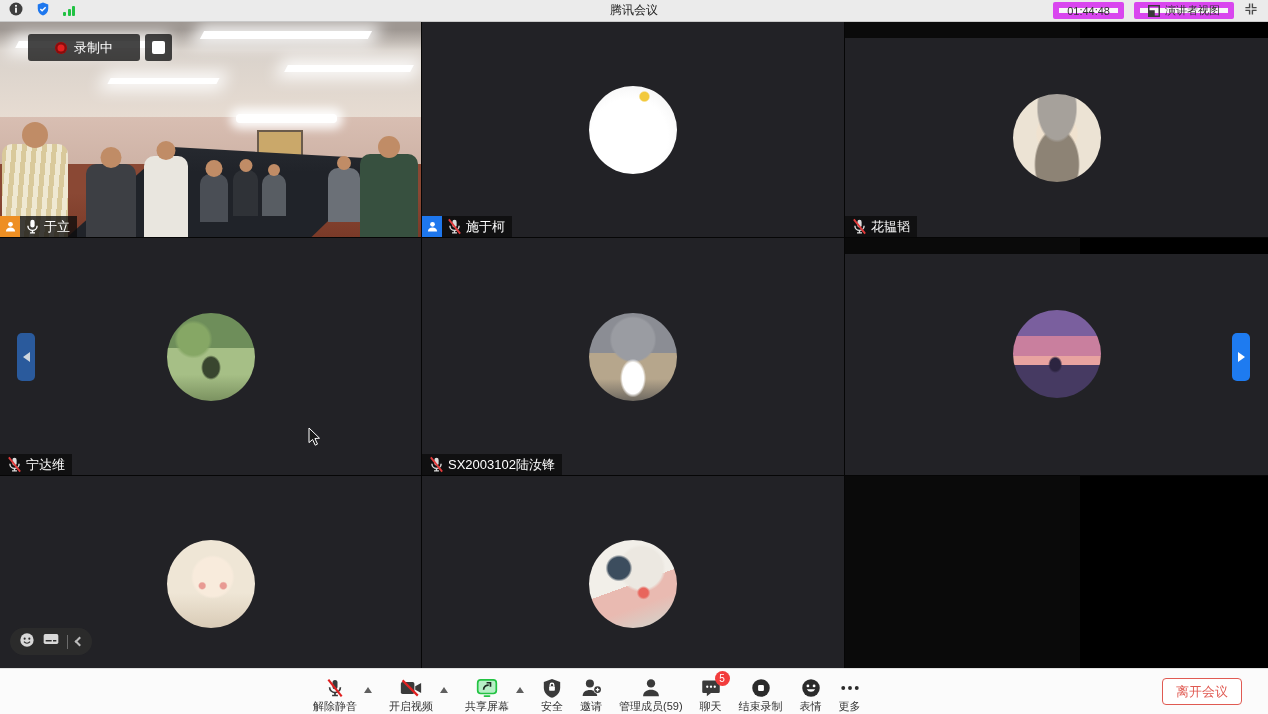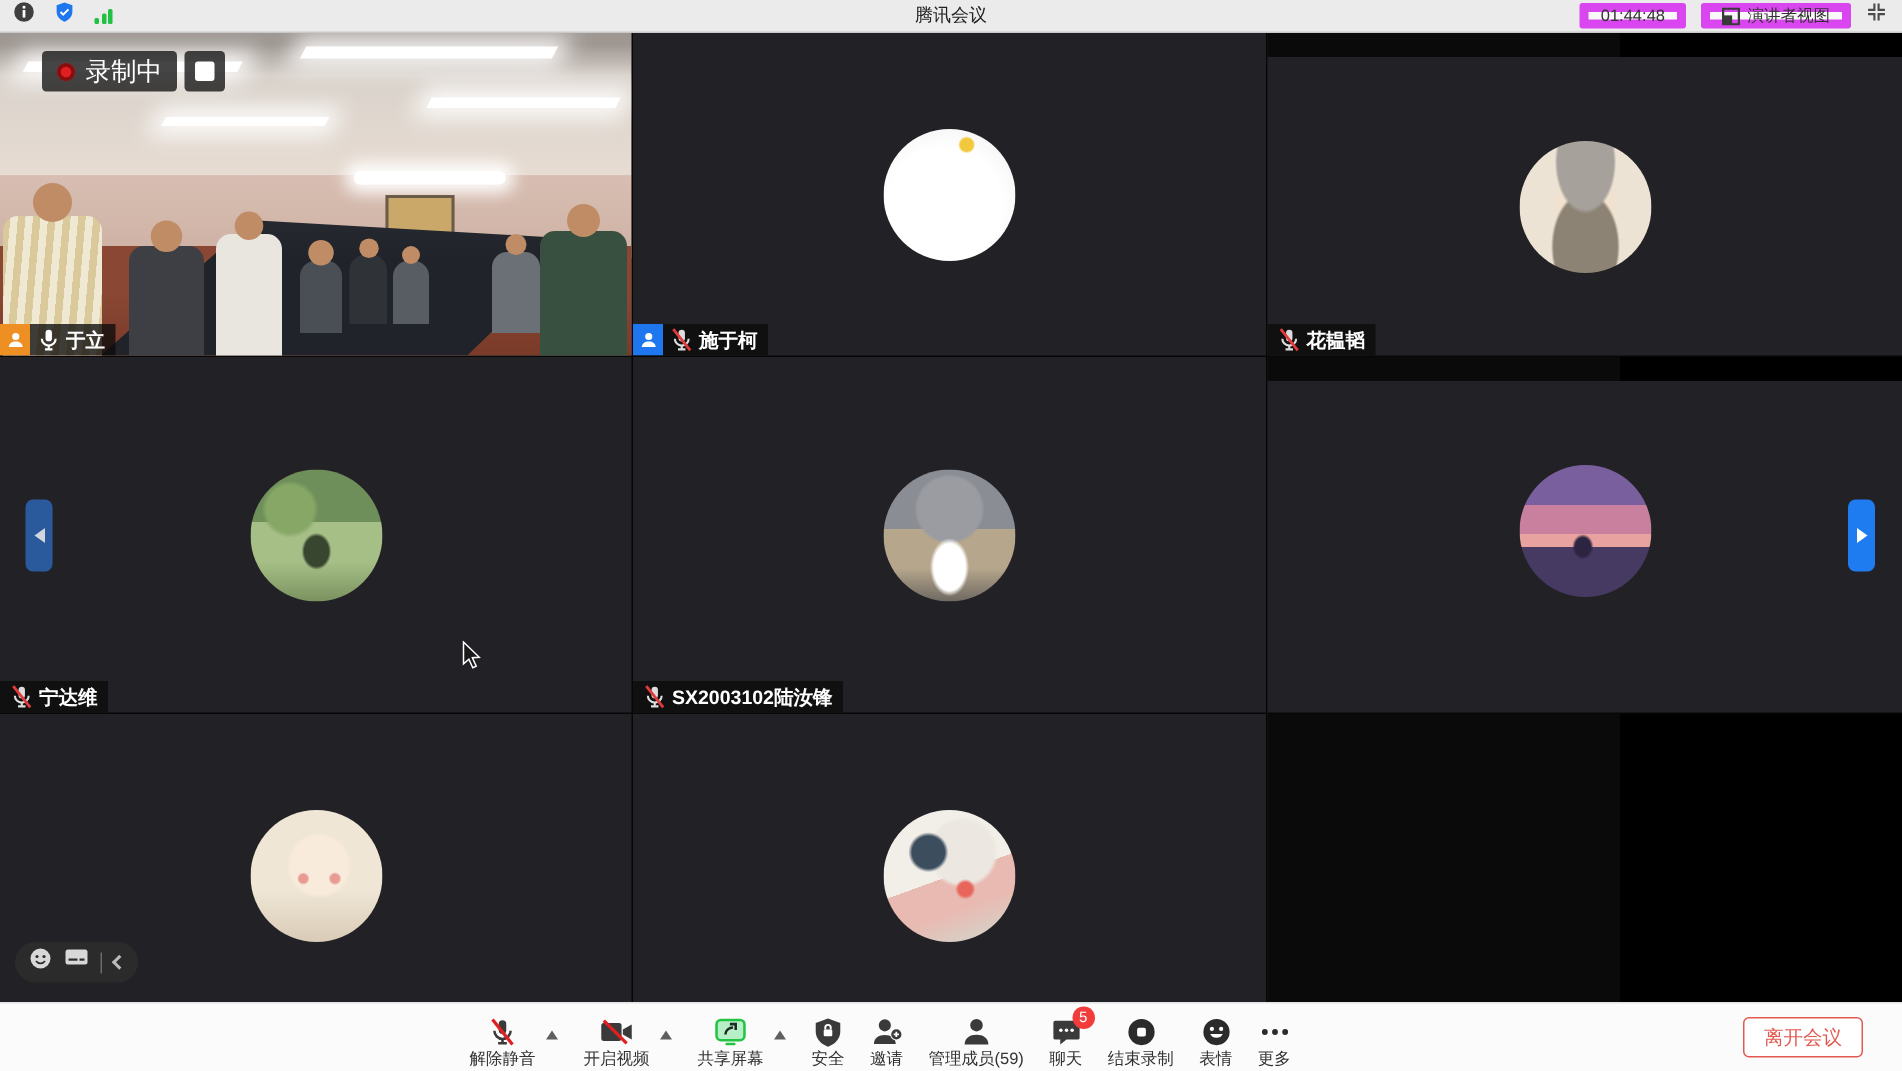--- a/index.html
+++ b/index.html
@@ -18,21 +18,21 @@
   .tb-title{position:absolute;left:0;right:0;text-align:center;font-size:12px;color:#222;pointer-events:none;}
   .tb-right{margin-left:auto;display:flex;align-items:center;gap:10px;padding-right:10px;z-index:2;}
   .tb-box{background:#f8f8f8;border:6px solid #d946ef;border-radius:2px;font-size:11px;color:#333;
     padding:1px 8px;display:flex;align-items:center;gap:5px;height:17px;}
   .sig{display:flex;align-items:flex-end;gap:1.5px;height:11px;}
   .sig i{display:block;width:3px;background:#21c243;border-radius:1px;}
   .sig i:nth-child(1){height:4px}.sig i:nth-child(2){height:7px}.sig i:nth-child(3){height:10px}
 
   
   .grid{position:absolute;top:22px;left:0;width:1080px;height:692px;display:grid;
-    grid-template-columns:422px 423px 423px;grid-template-rows:216px 238px 238px;background:#0a0a0a;font-weight:bold;}
+    grid-template-columns:422px 423px 423px;grid-template-rows:216px 238px 238px;background:#0a0a0a;}
   .tile{position:relative;background:#222226;overflow:hidden;border-right:1px solid #060606;border-bottom:1px solid #060606;
     display:flex;align-items:center;justify-content:center;}
   .tile:nth-child(3n){border-right:none;margin-top:16px;}
   .avatar{width:88px;height:88px;border-radius:50%;flex:0 0 auto;}
 
   .a-bunny{background:radial-gradient(circle at 63% 12%, #f2c93c 0 4.5%, transparent 6%),
            radial-gradient(circle at 46% 58%, #ffffff 0 55%, #ececec 100%);}
   .a-beard{background:radial-gradient(ellipse at 50% 16%, #a6a19b 0 30%, transparent 33%),
            radial-gradient(ellipse at 50% 80%, #8d8375 0 34%, transparent 37%),
            radial-gradient(circle at 50% 45%, #f0e2cf 0 30%, transparent 33%), #ece3d4;}
@@ -97,21 +97,21 @@
   .p6{left:262px;top:152px;width:24px;height:42px;background:#585d63;}
   .p6::before{width:12px;height:12px;top:-10px;}
   .p7{left:360px;top:132px;width:58px;height:84px;background:#37503f;}
   .p7::before{width:22px;height:22px;top:-18px;}
   .p8{left:328px;top:146px;width:32px;height:54px;background:#6b7077;}
   .p8::before{width:14px;height:14px;top:-12px;}
 
   
   .recbar{position:absolute;left:28px;top:34px;z-index:25;display:flex;gap:5px;align-items:center;}
   .recpill{background:rgba(28,28,28,.82);border-radius:3px;height:27px;display:flex;align-items:center;
-    padding:0 10px;color:#fff;font-size:17px;gap:7px;}
+    padding:0 27px;color:#fff;font-size:13px;gap:7px;}
   .recdot{width:12px;height:12px;border-radius:50%;background:var(--record-red);
     box-shadow:inset 0 0 0 2.5px rgba(120,10,10,.85);}
   .recstop{background:rgba(28,28,28,.82);border-radius:3px;width:27px;height:27px;
     display:flex;align-items:center;justify-content:center;}
   .recstop i{display:block;width:13px;height:13px;background:#fff;border-radius:2px;}
 
   .pager{position:absolute;top:333px;width:18px;height:48px;z-index:25;border-radius:5px;
     display:flex;align-items:center;justify-content:center;}
   .pager.left{left:17px;background:var(--pager-left-blue);}
   .pager.right{right:18px;background:var(--pager-right-blue);}

